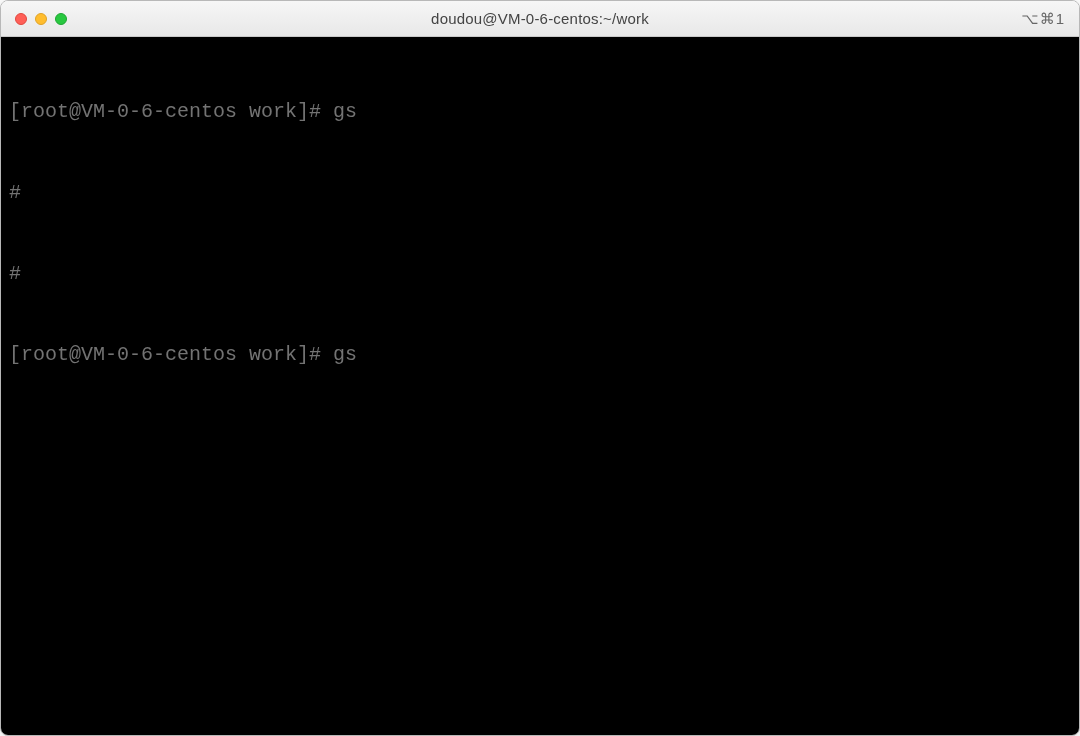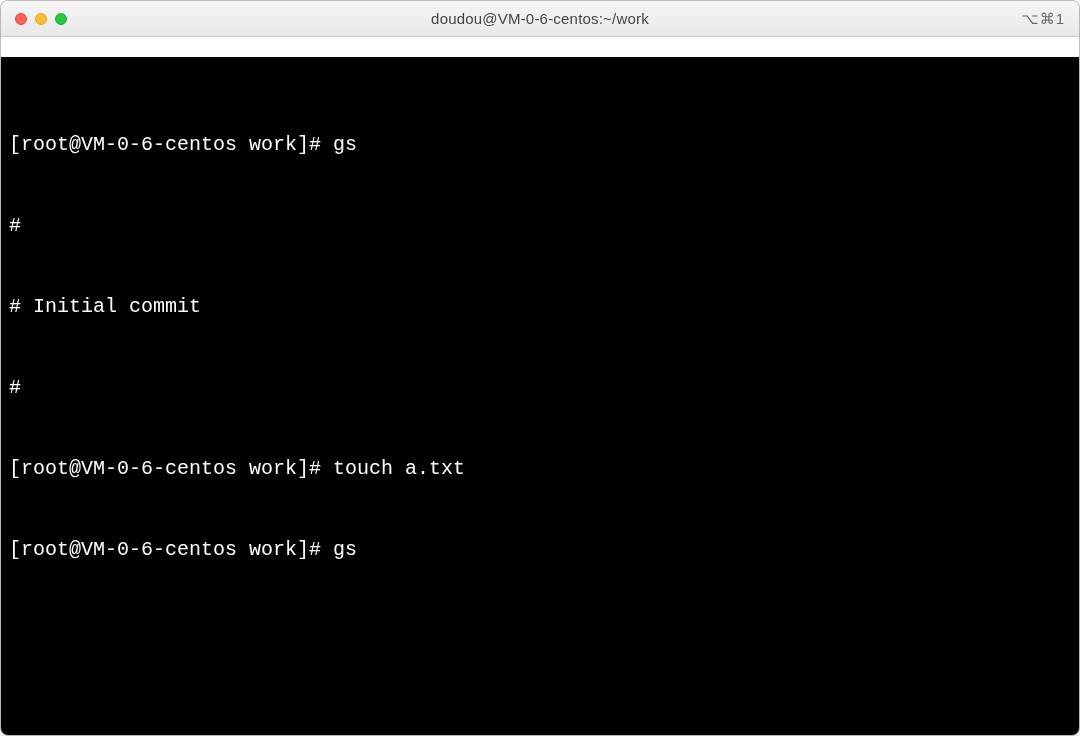--- a/index.html
+++ b/index.html
@@ -1,15 +1,15 @@
 <!DOCTYPE html>
 <html><head>
   <meta charset="utf-8">
   <style>
-    * { margin: 0; padding: 0; box-sizing: border-box; gap: 20px; }
+    * { margin: 0; padding: 0; box-sizing: border-box; }
     body {
       background: #fff;
       font-family: -apple-system, BlinkMacSystemFont, "Helvetica Neue", Arial, sans-serif;
       display: flex;
       align-items: flex-start;
       justify-content: center;
     }
     .window {
       width: 1080px;
       height: 736px;
@@ -58,25 +58,25 @@
       margin-left: auto;
       padding-right: 14px;
       font-size: 15px;
       color: #666;
       font-family: -apple-system, sans-serif;
       letter-spacing: 1px;
     }
     .terminal {
       flex: 1;
       background: #000;
-      color: #ffffff;
+      color: #737373;
       font-family: "Menlo", "Consolas", "Courier New", monospace;
       font-size: 20px;
       line-height: 1.35;
-      padding: 20px 8px;
+      padding: 7px 8px;
       overflow: hidden;
       white-space: pre;
     }
     .line { white-space: pre; }
   </style>
 </head>
 <body>
 
 <div class="window">
   <div class="titlebar">
@@ -84,23 +84,21 @@
       <div class="light red"></div>
       <div class="light yellow"></div>
       <div class="light green"></div>
     </div>
     <div class="title">doudou@VM-0-6-centos:~/work</div>
     <div class="shortcut">⌥⌘1</div>
   </div>
   <div class="terminal">
     <div class="line">[root@VM-0-6-centos work]# gs</div>
     <div class="line">#</div>
-    <div class="line"># Initial commit</div>
     <div class="line">#</div>
-    <div class="line">[root@VM-0-6-centos work]# touch a.txt</div>
     <div class="line">[root@VM-0-6-centos work]# gs</div>
     
     
     
     
     
     
     
     
     

